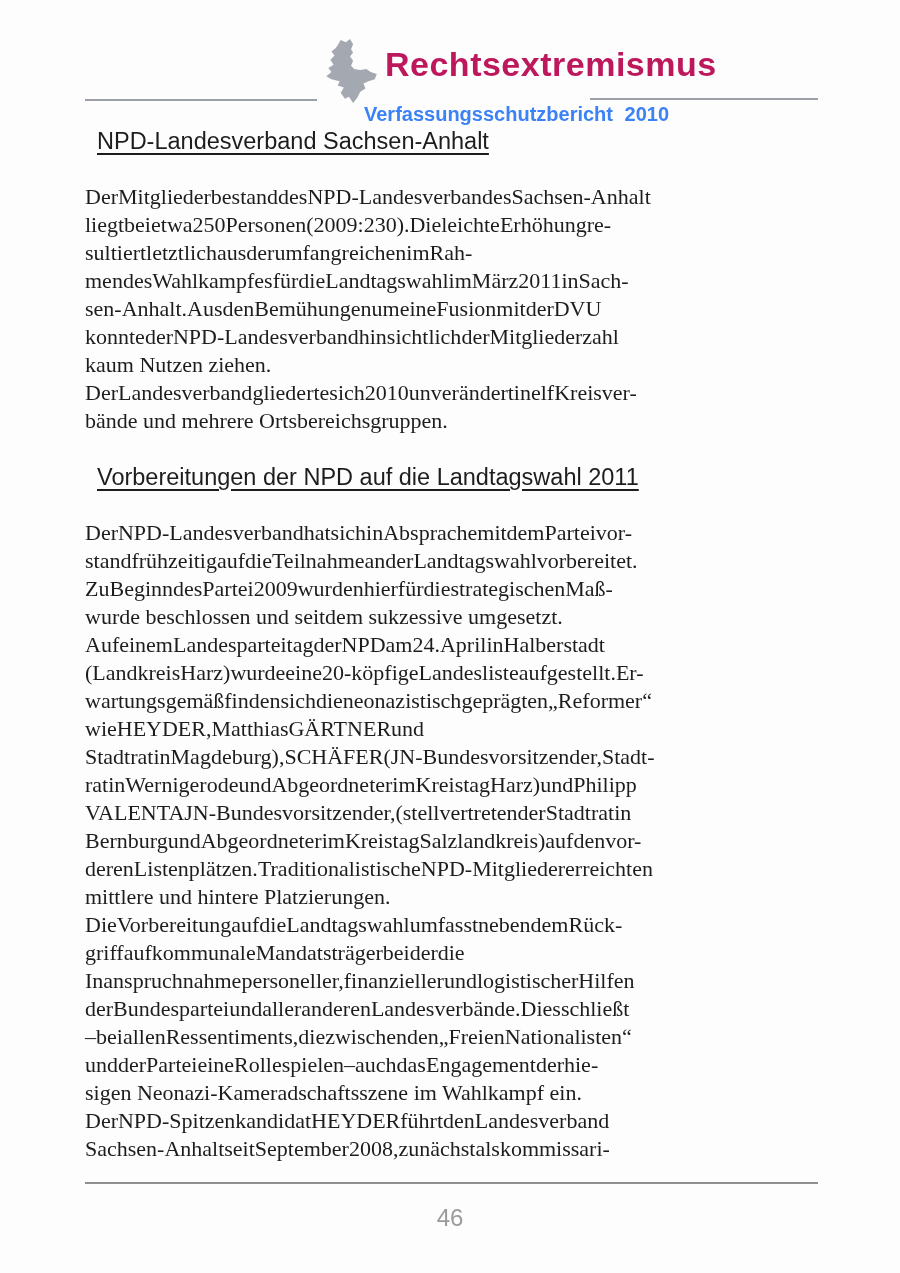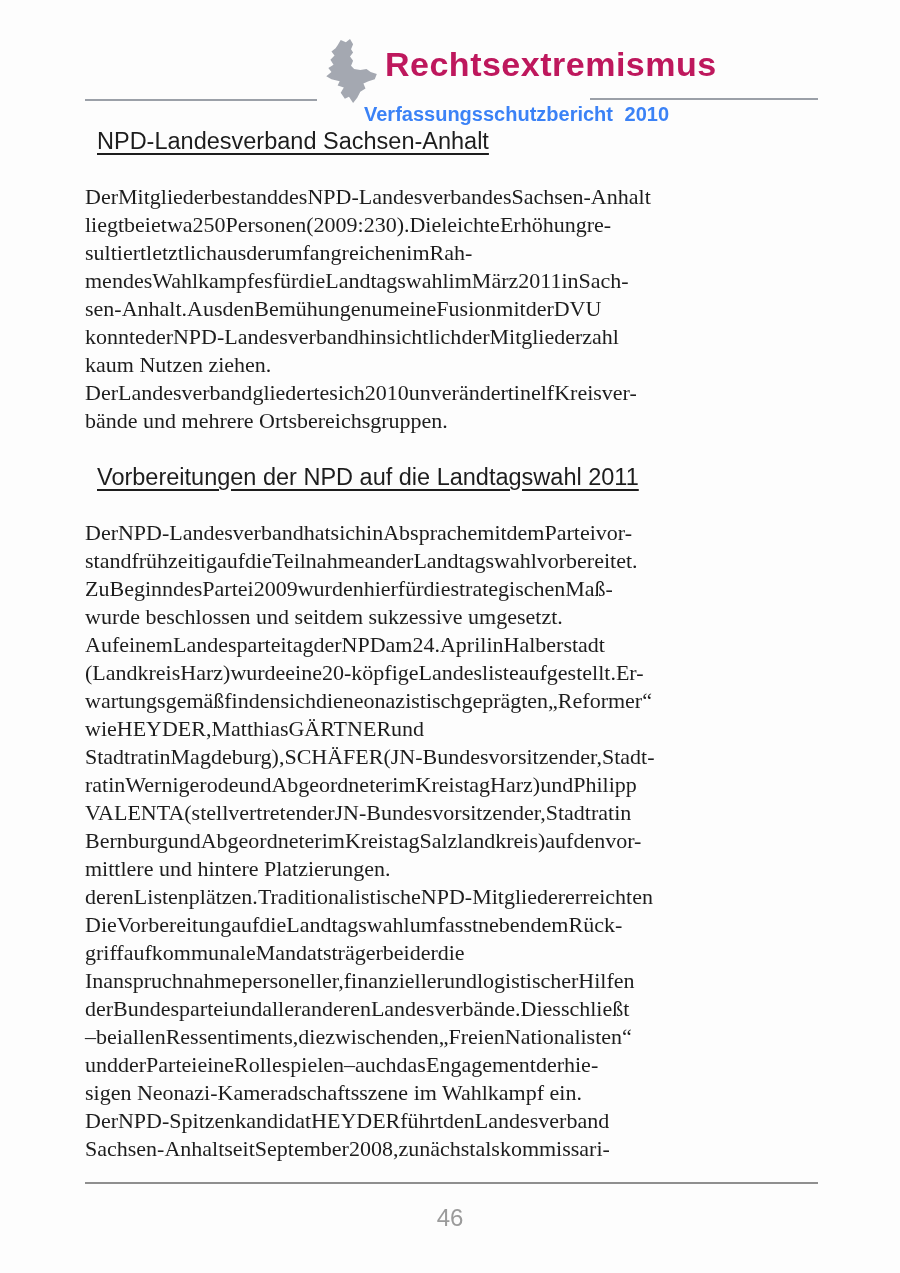--- a/index.html
+++ b/index.html
@@ -250,44 +250,44 @@
         <span>und</span>
         <span>Abgeordneter</span>
         <span>im</span>
         <span>Kreistag</span>
         <span>Harz)</span>
         <span>und</span>
         <span>Philipp</span>
       </div>
       <div class="doc-line">
         <span>VALENTA</span>
+        <span>JN-Bundesvorsitzender,</span>
         <span>(stellvertretender</span>
-        <span>JN-Bundesvorsitzender,</span>
         <span>Stadtrat</span>
         <span>in</span>
       </div>
       <div class="doc-line">
         <span>Bernburg</span>
         <span>und</span>
         <span>Abgeordneter</span>
         <span>im</span>
         <span>Kreistag</span>
         <span>Salzlandkreis)</span>
         <span>auf</span>
         <span>den</span>
         <span>vor-</span>
       </div>
-      <div class="doc-line last">mittlere und hintere Platzierungen.</div>
       <div class="doc-line">
         <span>deren</span>
         <span>Listenplätzen.</span>
         <span>Traditionalistische</span>
         <span>NPD-Mitglieder</span>
         <span>erreichten</span>
       </div>
+      <div class="doc-line last">mittlere und hintere Platzierungen.</div>
     </div>
     <div class="doc-paragraph">
       <div class="doc-line">
         <span>Die</span>
         <span>Vorbereitung</span>
         <span>auf</span>
         <span>die</span>
         <span>Landtagswahl</span>
         <span>umfasst</span>
         <span>neben</span>

